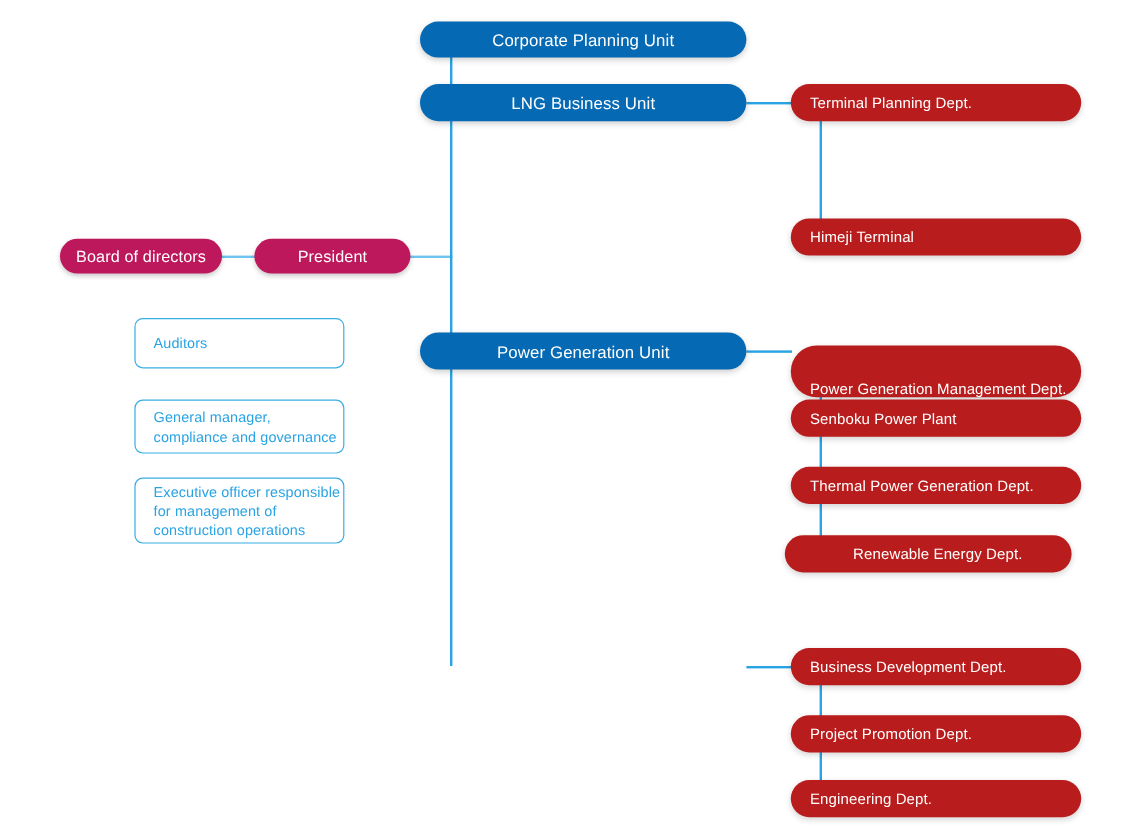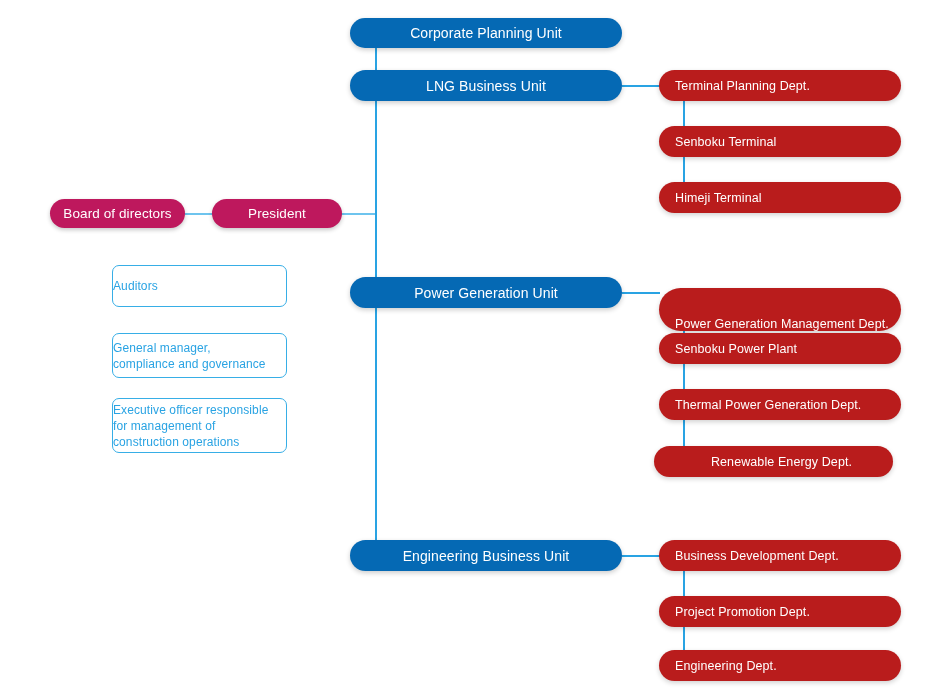--- a/index.html
+++ b/index.html
@@ -75,20 +75,21 @@
     box-shadow: 0 2px 5px rgba(0,0,0,.18);
   }
 
   
   .node.outline {
     background: #ffffff;
     color: #29A3E3;
     border: 1.5px solid #37AEE6;
     border-radius: 7px;
     justify-content: flex-start;
+    padding-left: 15px;
     font-size: 12px;
     line-height: 16px;
     letter-spacing: .1px;
   }
 </style>
 </head>
 <body>
 
 <div id="org-chart">
 
@@ -134,31 +135,25 @@
   </div>
 
   <div class="node unit" style="left:350px; top:70px; width:272px; height:31px;">
     <span>LNG Business Unit</span>
   </div>
 
   <div class="node unit" style="left:350px; top:277px; width:272px; height:31px;">
     <span>Power Generation Unit</span>
   </div>
 
-  <div class="node unit" style="left:350px; top:540px; width:272px; height:31px;">
-    <span>Engineering Business Unit</span>
-  </div>
 
   <div class="node dept" style="left:659px; top:70px; width:242px; height:31px;">
     <span>Terminal Planning Dept.</span>
   </div>
 
-  <div class="node dept" style="left:659px; top:126px; width:242px; height:31px;">
-    <span>Senboku Terminal</span>
-  </div>
 
   <div class="node dept" style="left:659px; top:182px; width:242px; height:31px;">
     <span>Himeji Terminal</span>
   </div>
 
   <div class="node dept" style="left:659px; top:288px; width:242px; height:43px;align-items:flex-end;">
     <span>Power Generation Management Dept.</span>
   </div>
 
   <div class="node dept" style="left:659px; top:333px; width:242px; height:31px;align-items:center;">

